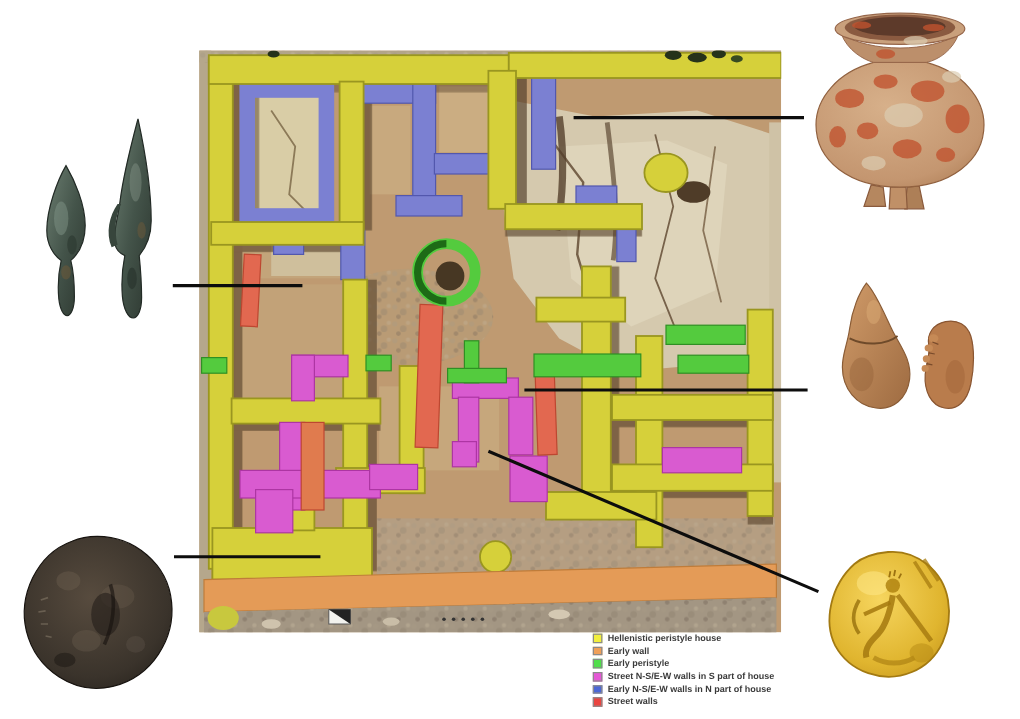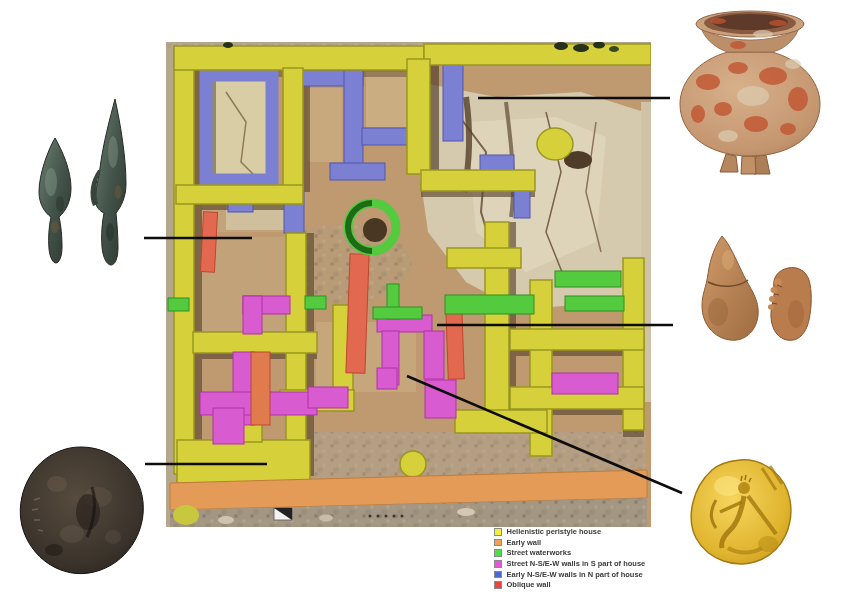--- a/index.html
+++ b/index.html
@@ -341,29 +341,29 @@
     <div class="legend-row">
       <span class="swatch" style="background-color: rgb(242, 239, 61);"></span>
       <span class="legend-label">Hellenistic peristyle house</span>
     </div>
     <div class="legend-row">
       <span class="swatch" style="background-color: rgb(240, 160, 88);"></span>
       <span class="legend-label">Early wall</span>
     </div>
     <div class="legend-row">
       <span class="swatch" style="background-color: rgb(78, 222, 73);"></span>
-      <span class="legend-label">Street waterworks</span>
+      <span class="legend-label">Early peristyle</span>
     </div>
     <div class="legend-row">
       <span class="swatch" style="background-color: rgb(229, 87, 214);"></span>
       <span class="legend-label">Street N-S/E-W walls in S part of house</span>
     </div>
     <div class="legend-row">
       <span class="swatch" style="background-color: rgb(76, 103, 214);"></span>
       <span class="legend-label">Early N-S/E-W walls in N part of house</span>
     </div>
     <div class="legend-row">
       <span class="swatch" style="background-color: rgb(234, 68, 64);"></span>
-      <span class="legend-label">Oblique wall</span>
+      <span class="legend-label">Street walls</span>
     </div>
   </div>
 
 </div>
 
 </body></html>

